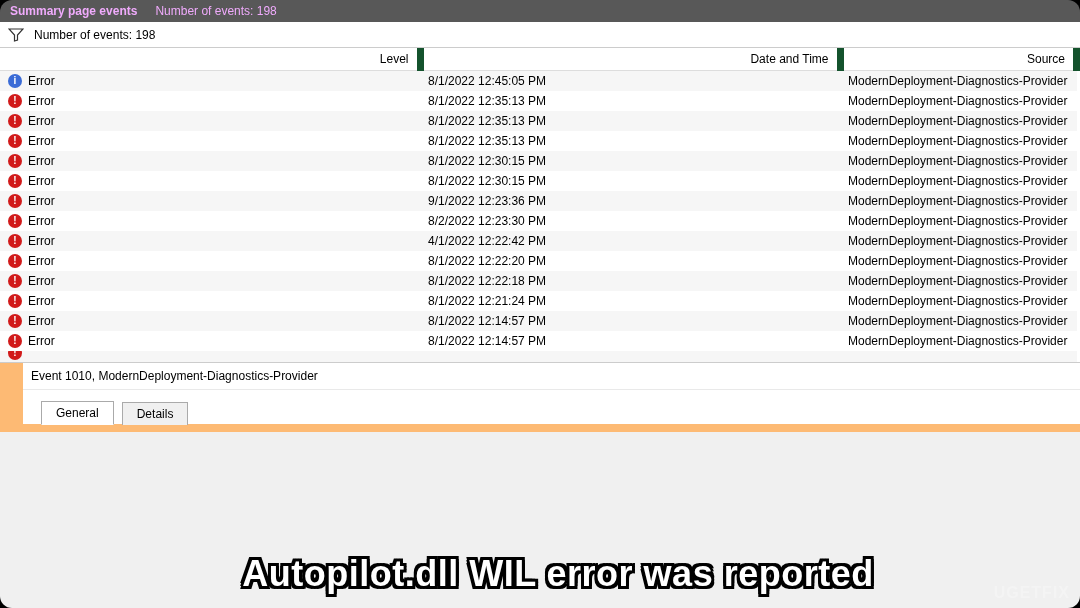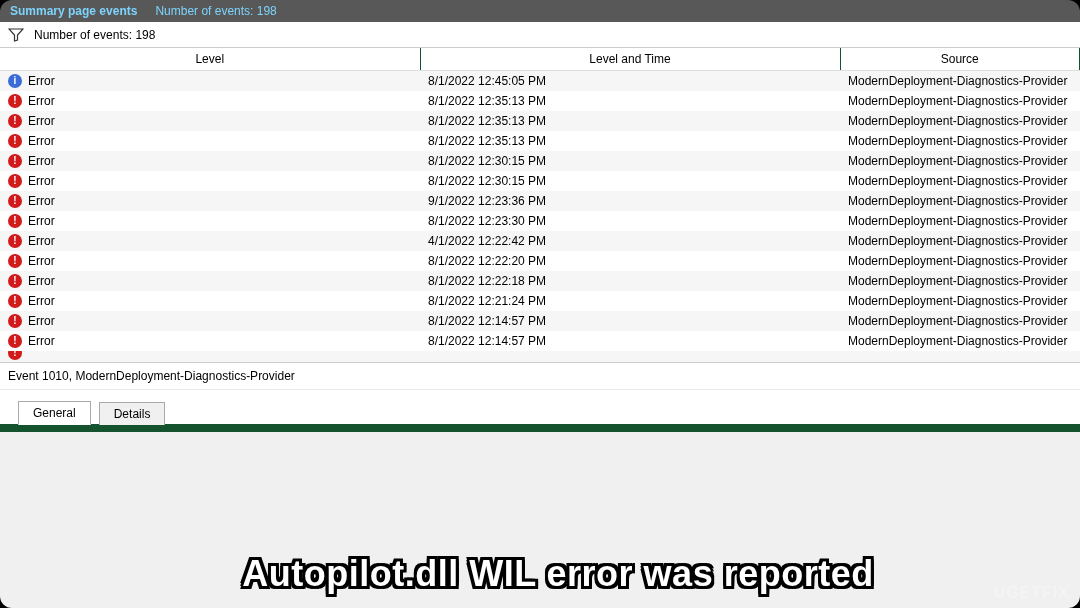--- a/index.html
+++ b/index.html
@@ -1,21 +1,21 @@
 <!DOCTYPE html>
 <html><head>
 <meta charset="utf-8">
 <style>
   * { box-sizing: border-box; margin: 0; padding: 0; }
   html, body { width: 1080px; height: 608px; font-family: Tahoma, "Segoe UI", sans-serif; font-size: 12px; color: #000; background: #000; }
   .frame { width: 1080px; height: 608px; position: relative; background: #f0f0f0; }
   .summary-bar {
     height: 22px;
     background: #585858;
-    color: #7dd3fc;
+    color: #f0abfc;
     display: flex;
     align-items: center;
     padding: 0 10px;
     font-size: 12px;
     gap: 18px;
   }
   .summary-bar .title { font-weight: bold; }
   .filter-bar {
     height: 26px;
     background: #fff;
@@ -27,26 +27,26 @@
   }
   .filter-bar .filter-icon { display: inline-flex; width:16px; height:16px; }
   .table-wrap {
     height: 315px;
     background: #fff;
     overflow: hidden;
     border-bottom: 1px solid #ccc;
   }
   table { width: 100%; border-collapse: collapse; table-layout: fixed; }
   thead th {
-    text-align: center;
+    text-align: right;
     font-weight: normal;
     padding: 4px 8px 4px 8px;
     background: #fff;
     border-bottom: 1px solid #ddd;
-    border-right: 1px solid #14532d;
+    border-right: 7px solid #14532d;
     font-size: 12px;
     color: #000;
     height: 22px;
   }
   tbody td {
     padding: 2px 8px 2px 8px;
     font-size: 12px;
     white-space: nowrap;
     overflow: hidden;
     text-overflow: clip;
@@ -62,22 +62,23 @@
     width: 14px; height: 14px; border-radius: 50%;
     display: inline-flex; align-items: center; justify-content: center;
     color: #fff; font-weight: bold; font-size: 10px; line-height: 1;
   }
   .icon-error { background: #d11a1a; }
   .icon-info { background: #3a6bd6; }
   .half-row td { height: 10px; overflow: hidden; padding-top:0; padding-bottom:0; }
   .half-row .level-cell { transform: translateY(-5px); }
   
   .details-pane {
-    background: #14532d;
+    background: #fdba74;
     padding-bottom: 8px;
+    padding-left: 23px;
   }
   .details-header {
     padding: 6px 8px 6px 8px;
     font-size: 12px;
     border-bottom: 1px solid #e9e9e9;
     background:#fff;
   }
   .tabs {
     display: flex;
     align-items: flex-end;
@@ -168,21 +169,21 @@
   <div class="table-wrap">
     <table>
       <colgroup>
         <col class="col-level">
           <col class="col-date">
           <col class="col-source">
       </colgroup>
       <thead>
         <tr>
           <th>Level</th>
-          <th>Level and Time</th>
+          <th>Date and Time</th>
           <th>Source</th>
         </tr>
       </thead>
       <tbody id="events-body">
           <tr>
             <td>
               <div class="level-cell">
                 <span class="icon-info">i</span>
                 <span>Error</span>
               </div>
@@ -250,21 +251,21 @@
             <td>9/1/2022 12:23:36 PM</td>
             <td>ModernDeployment-Diagnostics-Provider</td>
           </tr>
           <tr>
             <td>
               <div class="level-cell">
                 <span class="icon-error">!</span>
                 <span>Error</span>
               </div>
             </td>
-            <td>8/1/2022 12:23:30 PM</td>
+            <td>8/2/2022 12:23:30 PM</td>
             <td>ModernDeployment-Diagnostics-Provider</td>
           </tr>
           <tr>
             <td>
               <div class="level-cell">
                 <span class="icon-error">!</span>
                 <span>Error</span>
               </div>
             </td>
             <td>4/1/2022 12:22:42 PM</td>

